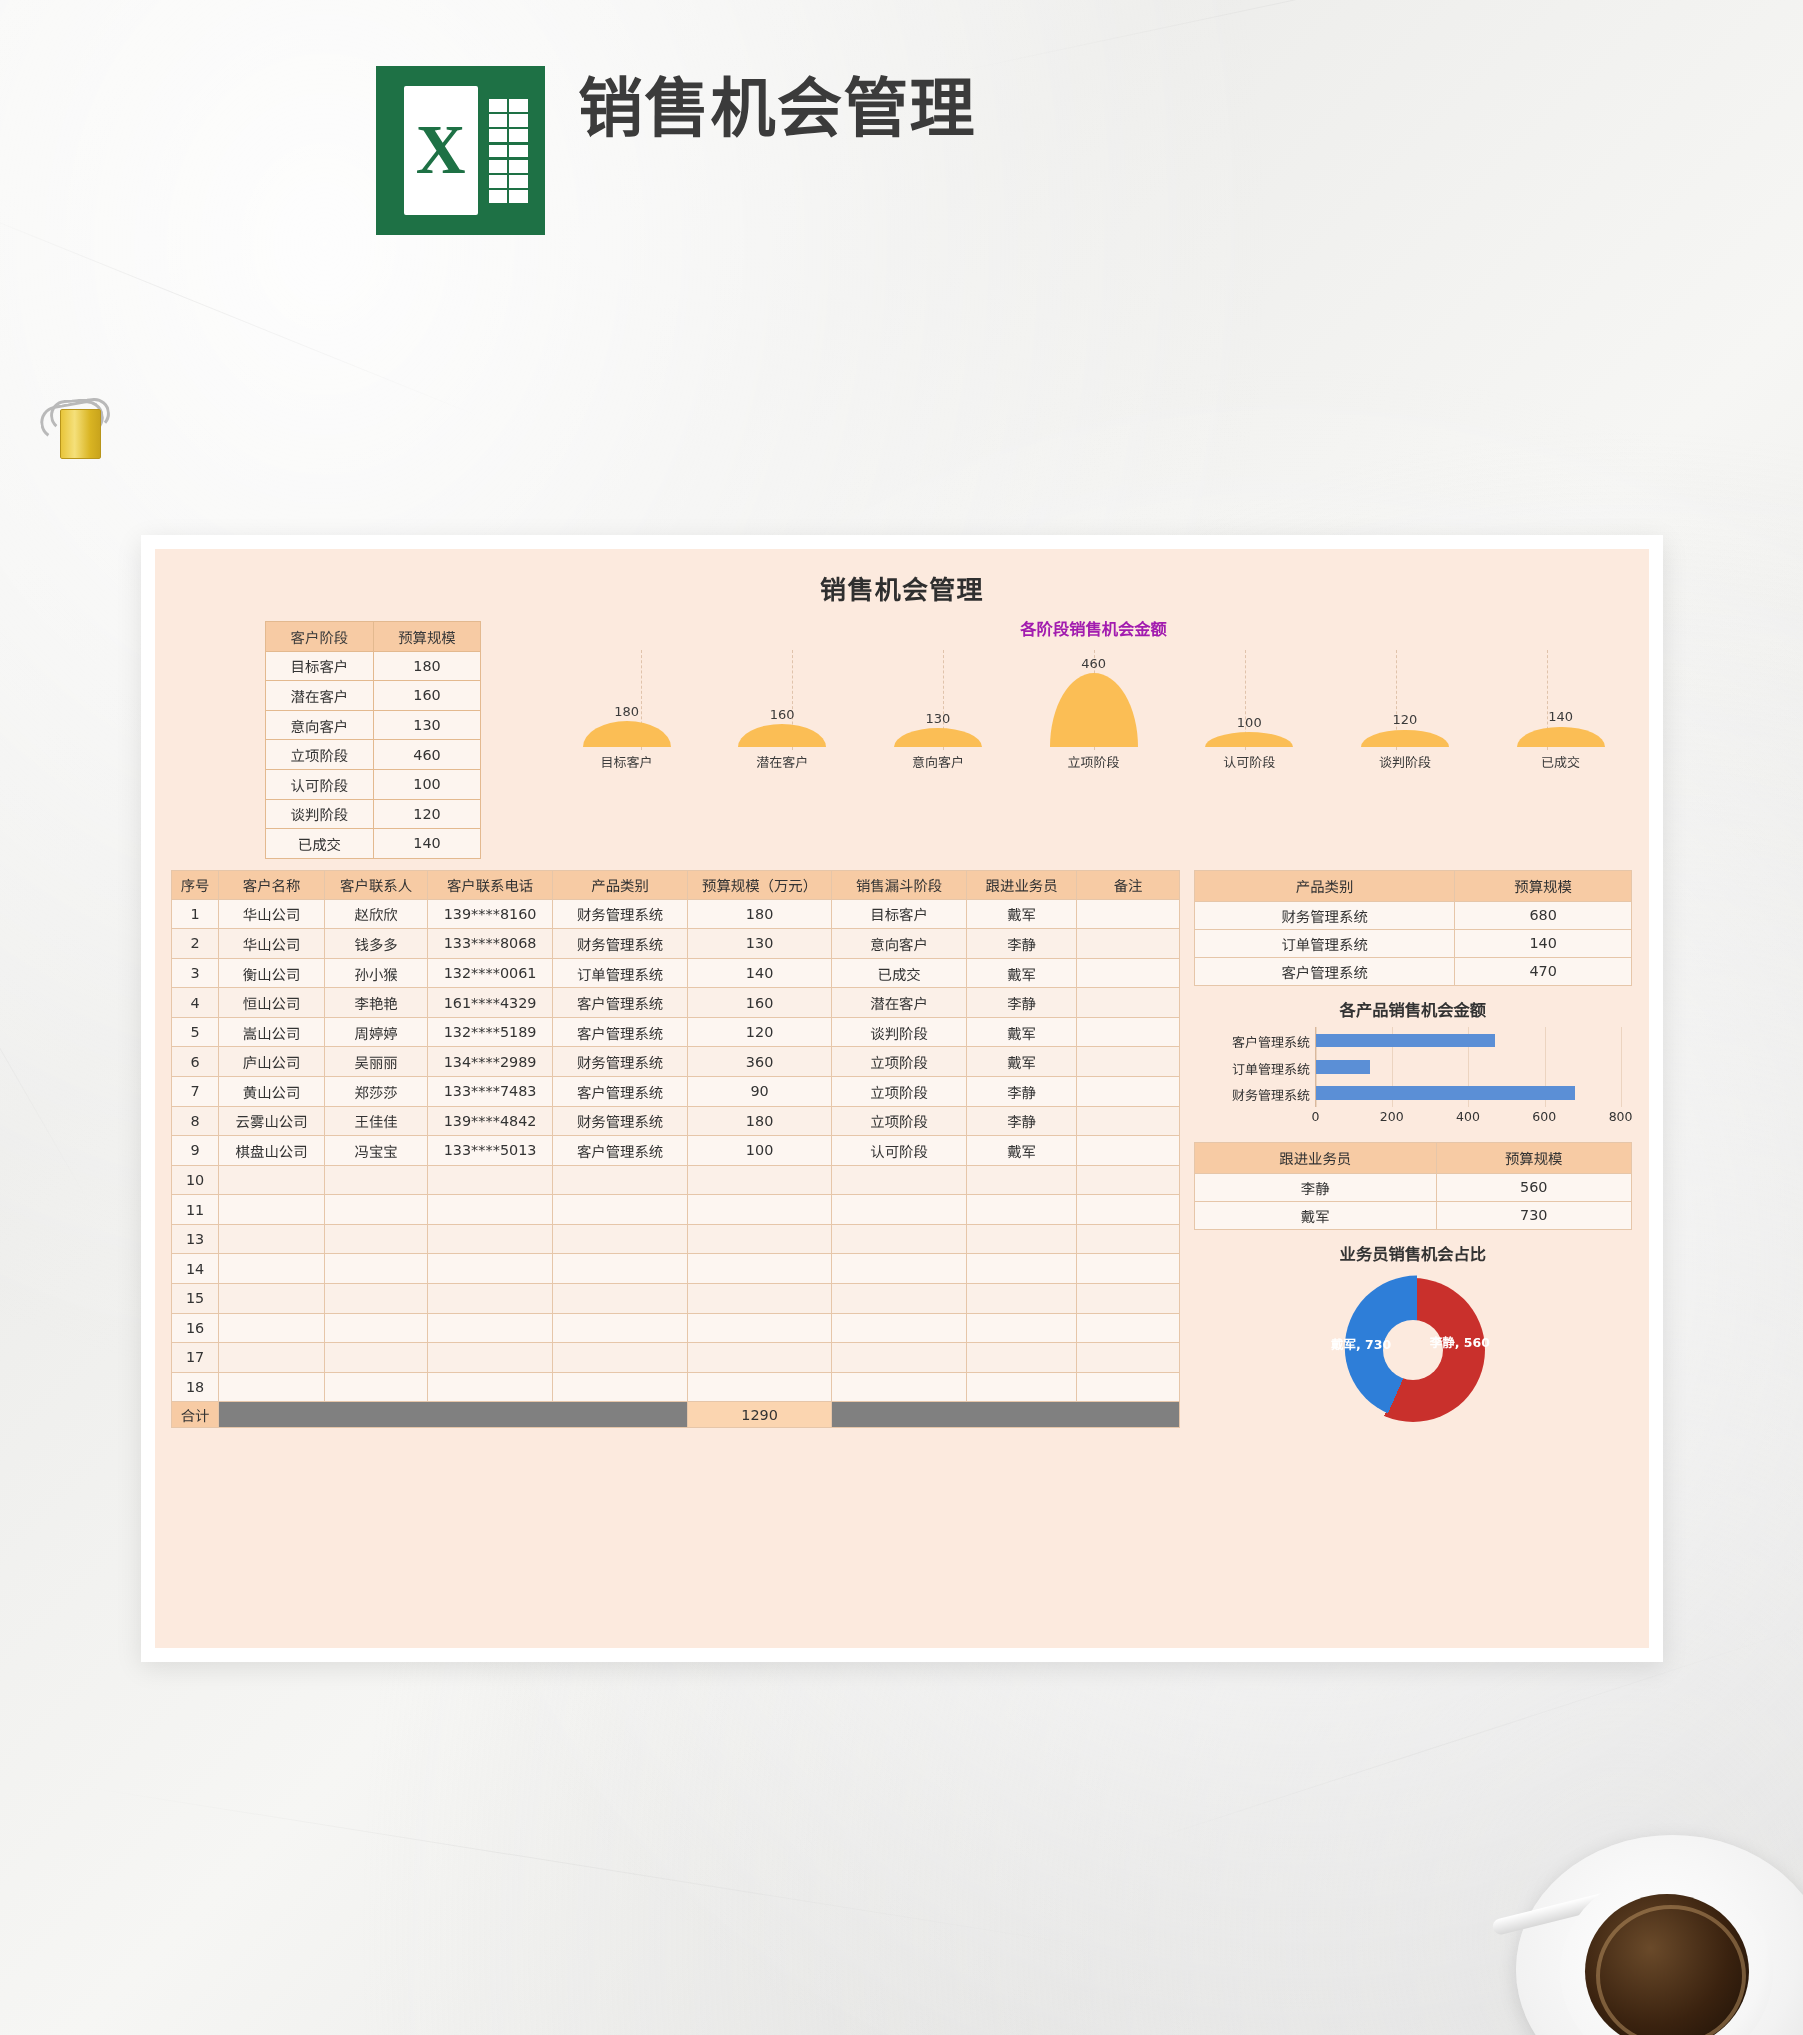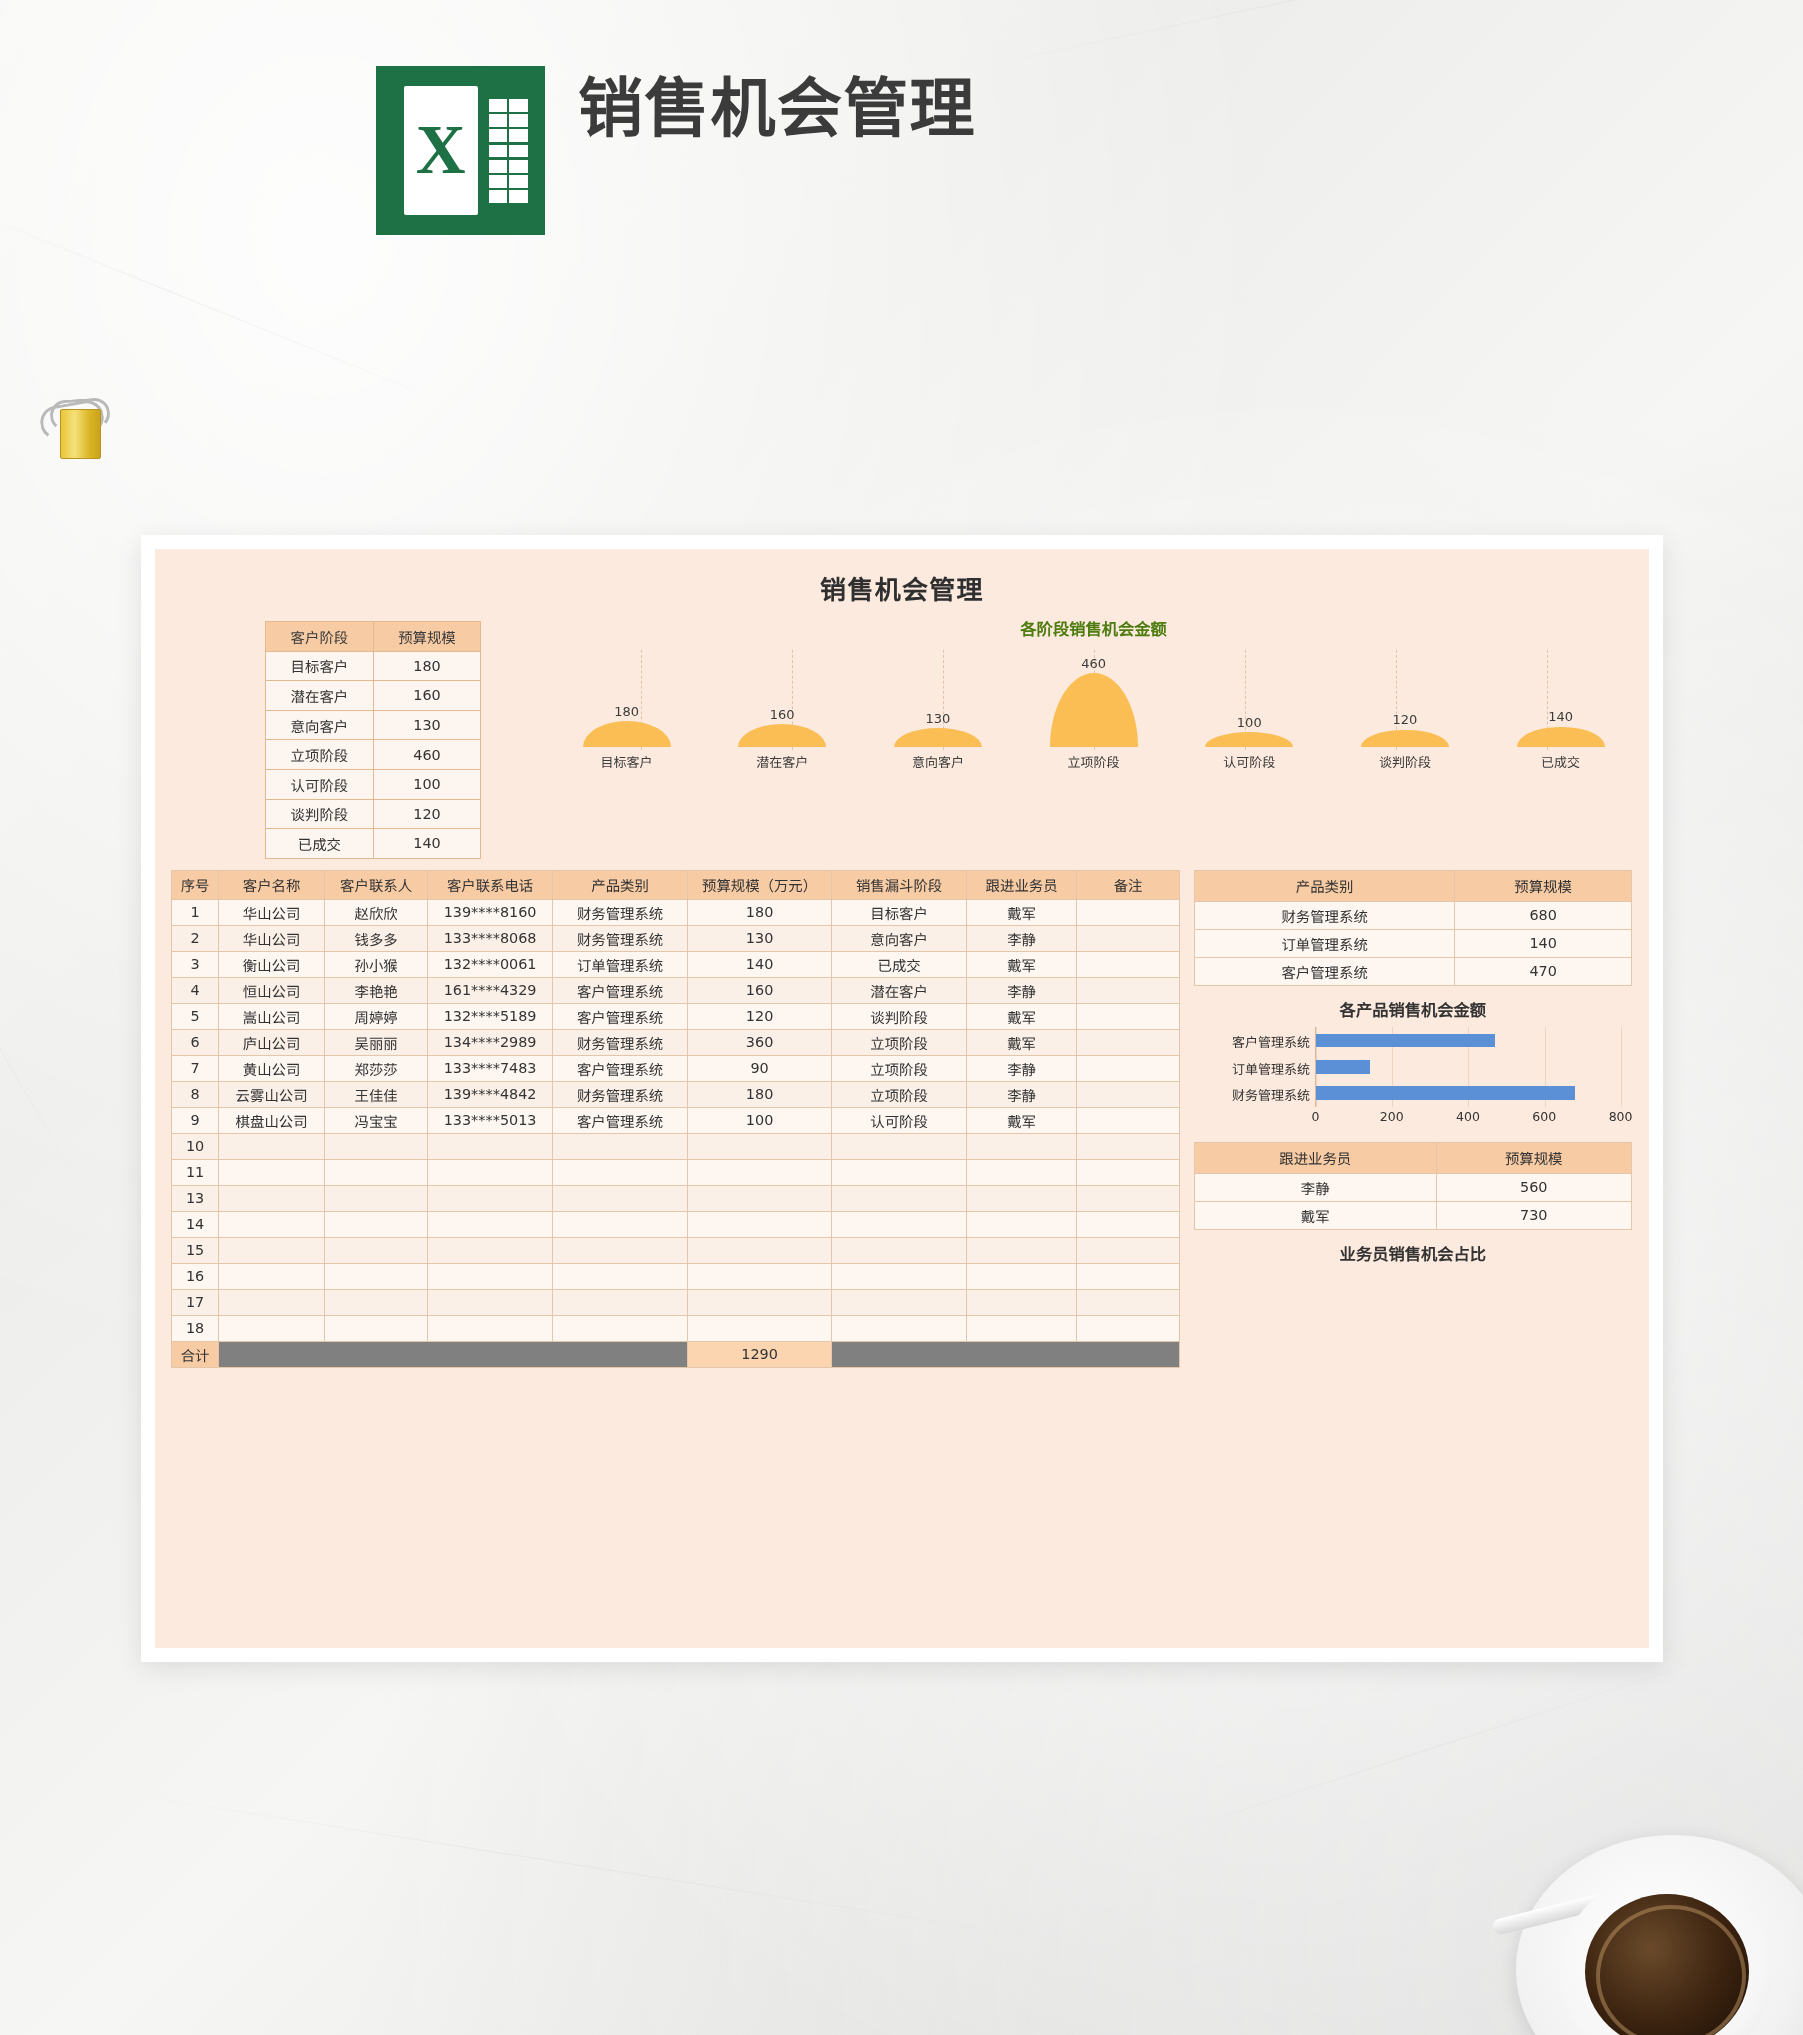--- a/index.html
+++ b/index.html
@@ -228,21 +228,21 @@
     position: relative;
     flex: 1;
     margin-left: 56px;
     margin-top: 6.3px;
     height: 188px;
   }
   .stage-chart .chart-title {
     text-align: center;
     font-size: 16.3px;
     font-weight: bold;
-    color: #4d7c0f;
+    color: #a21caf;
     margin-bottom: 6.3px;
   }
   .stage-chart .plots {
     display: flex;
     justify-content: space-between;
     align-items: flex-end;
     height: 125px;
     position: relative;
     padding: 0 6.3px;
   }
@@ -867,19 +867,28 @@
                 <td>560</td>
               </tr>
             <tr>
                 <td>戴军</td>
                 <td>730</td>
               </tr>
           </tbody>
         </table>
 
         <div class="pie-chart-title">业务员销售机会占比</div>
+        <div class="pie-wrap">
+          <div class="donut">
+            <div class="slice-a" style="background: conic-gradient(from 0deg, #c9302c 0deg 203.7deg, rgba(0,0,0,0) 203.7deg 360deg);"></div>
+            <div class="slice-b" style="background: conic-gradient(from 203.7deg, #2e7ed8 0deg 156.3deg, rgba(0,0,0,0) 156.3deg 360deg); transform: translate(3.8px, -2.5px);"></div>
+            <div class="hole"></div>
+            <div class="lab lab-left">戴军, 730</div>
+            <div class="lab lab-right">李静, 560</div>
+          </div>
+        </div>
 
       </div>
     </div>
 
   </div>
 </div>
 
 
 </body></html>

